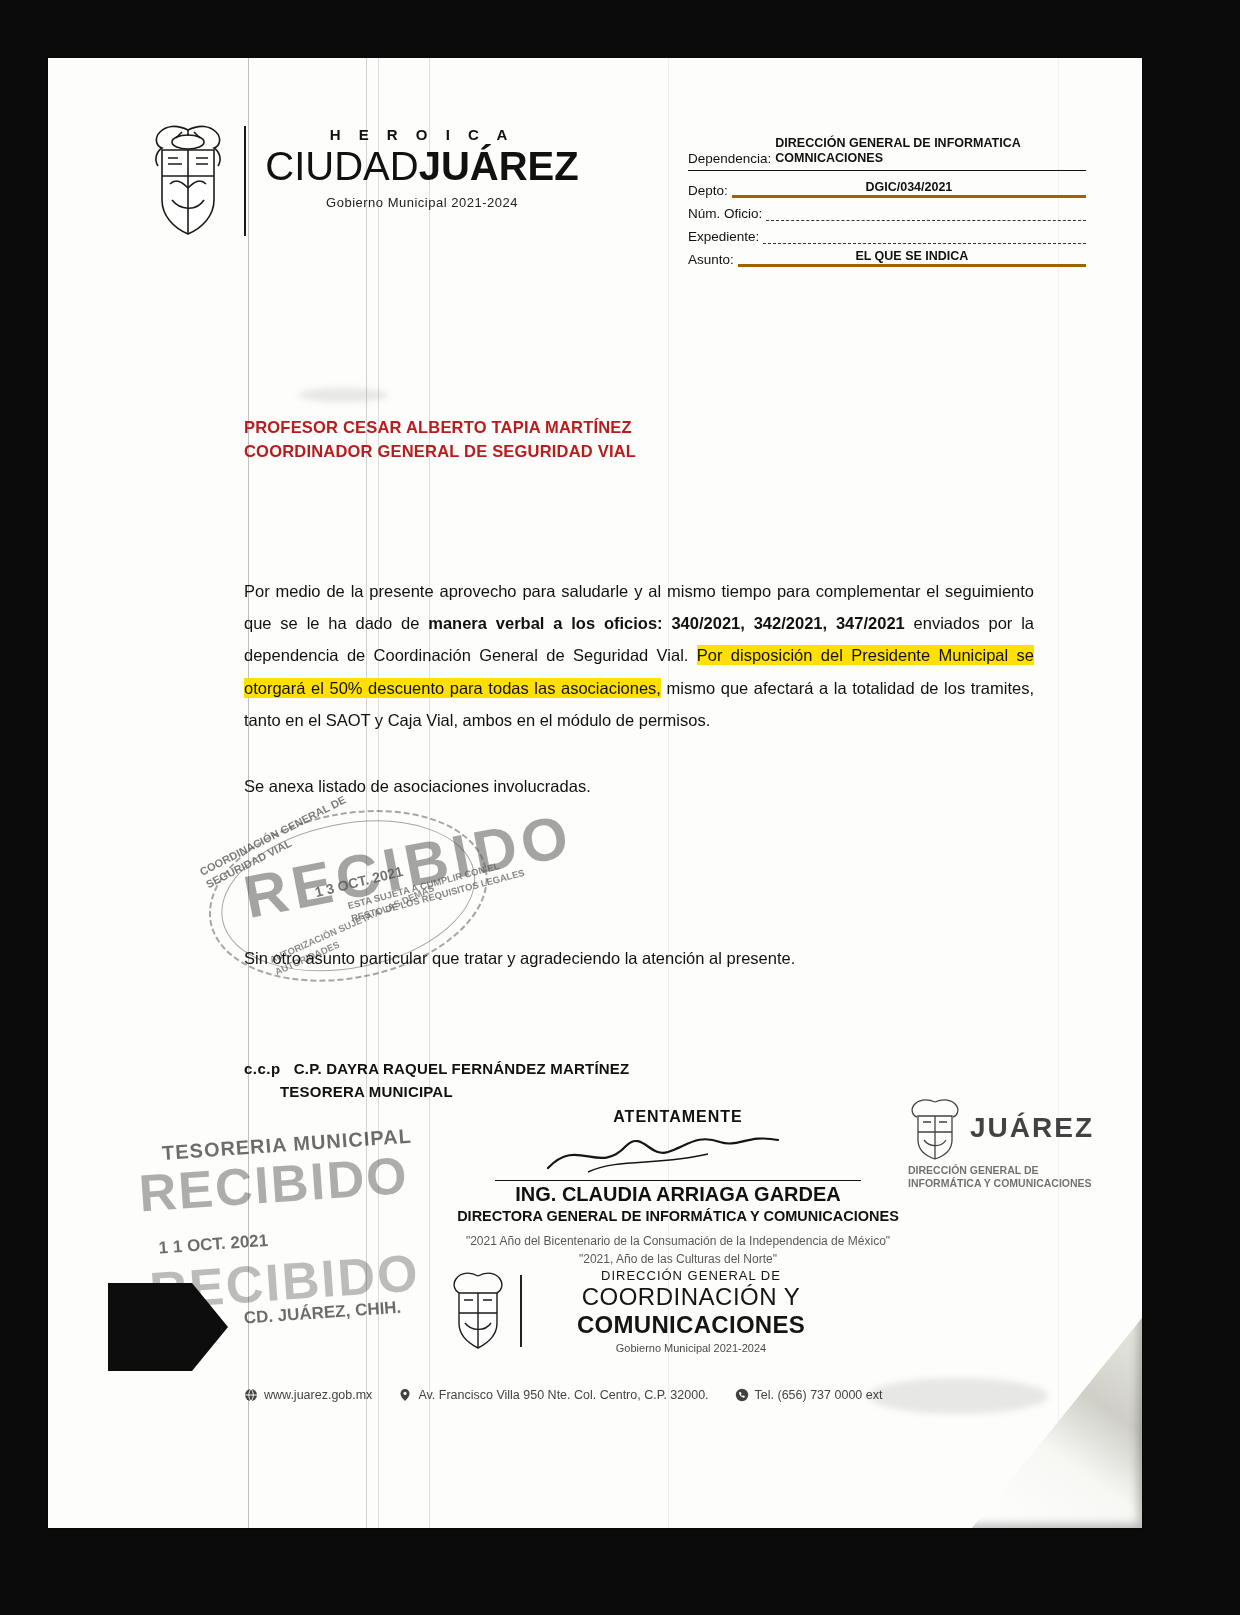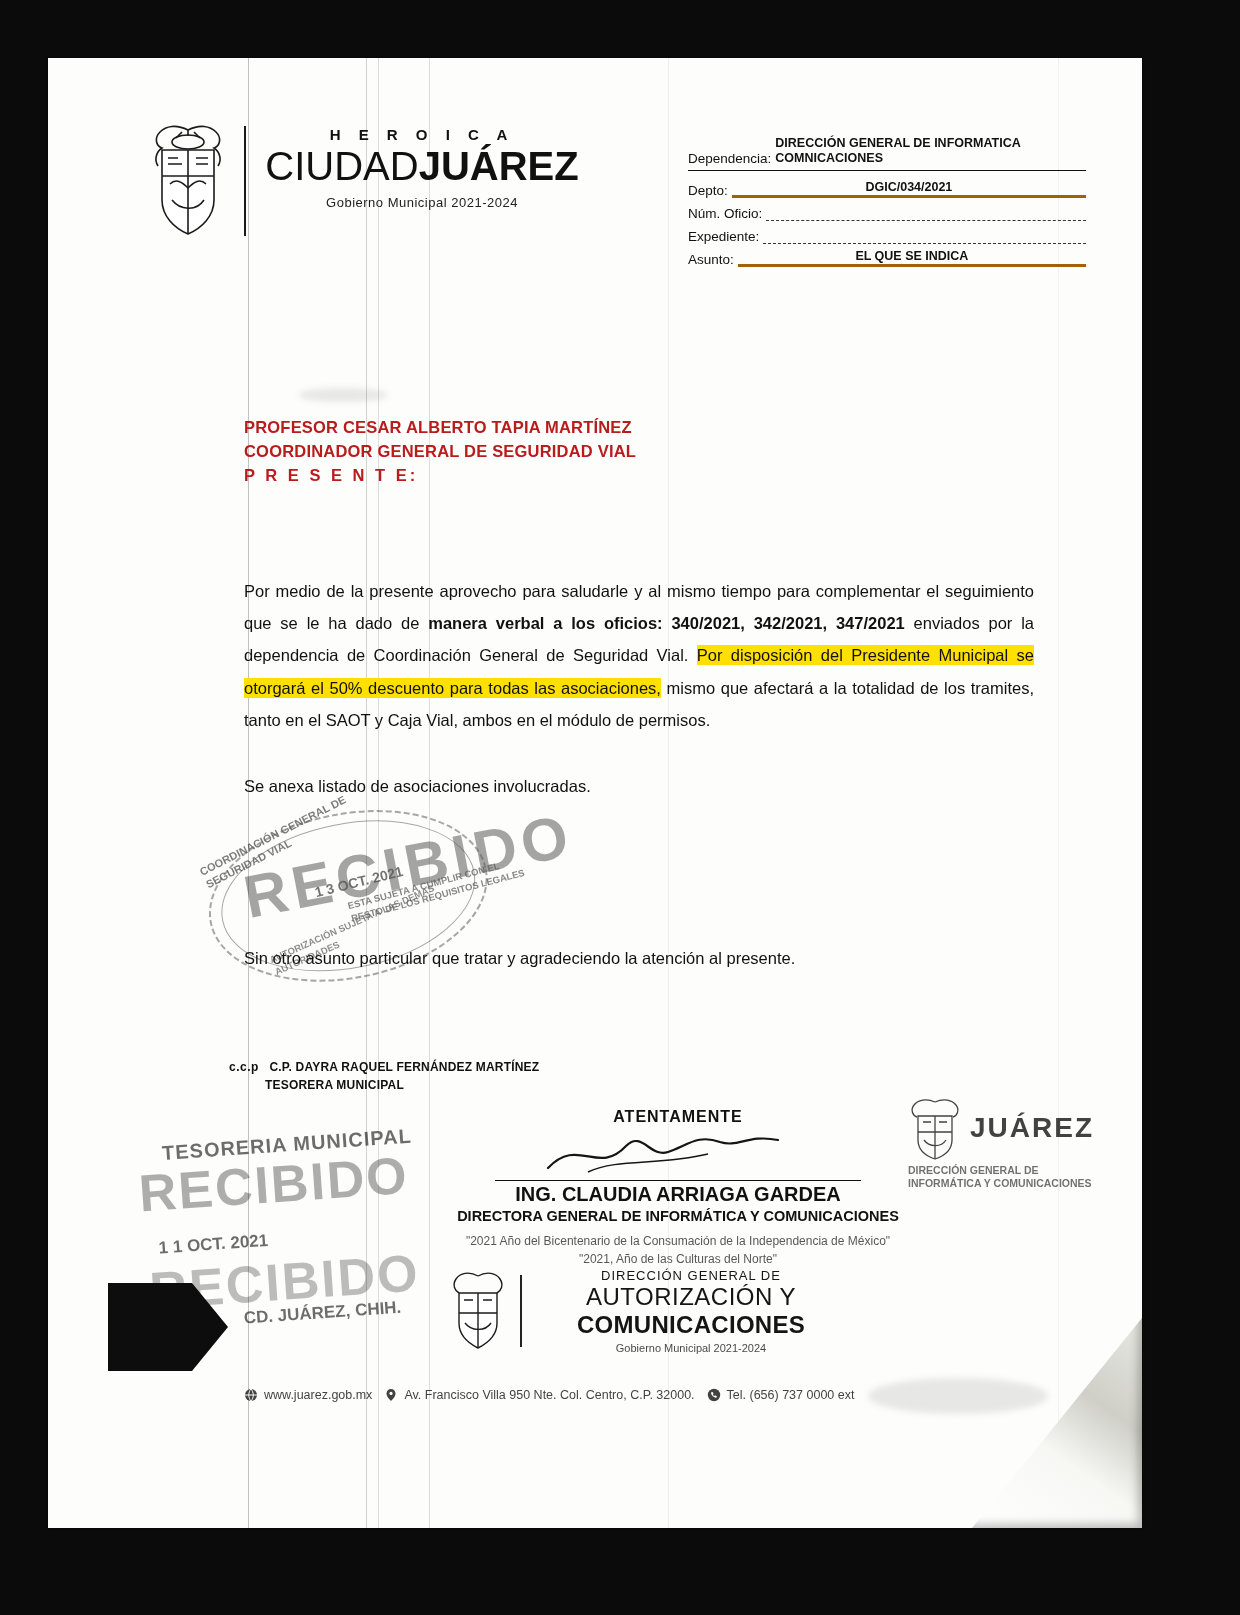--- a/index.html
+++ b/index.html
@@ -232,23 +232,23 @@
     font-size: 9.5px;
     font-weight: bold;
     line-height: 1.35;
     transform: rotate(-13deg);
     opacity: .7;
   }
 
   
   .ccp {
     position: absolute;
-    left: 181px;
+    left: 196px;
     top: 1000px;
-    font-size: 12px;
+    font-size: 15px;
     font-weight: bold;
     color: #111;
     line-height: 1.5;
     letter-spacing: .2px;
   }
   .ccp .lbl { letter-spacing: .5px; }
 
   
   .sig {
     position: absolute;
@@ -380,21 +380,21 @@
   .footer-dept .t4 { font-size: 11px; margin-top: 3px; opacity: .8; }
 
   
   .footer-bar {
     position: absolute;
     left: 196px;
     top: 1330px;
     width: 830px;
     display: flex;
     align-items: center;
-    gap: 12px;
+    gap: 26px;
     font-size: 12.5px;
     color: #222;
     opacity: .85;
   }
   .footer-bar .item { display: flex; align-items: center; gap: 6px; }
   .fi {
     width: 14px; height: 14px;
     display: inline-block;
     flex: 0 0 auto;
   }
@@ -480,21 +480,20 @@
       <div class="frow">
         <span class="flabel">Asunto:</span>
         <span class="fval">EL QUE SE INDICA</span>
       </div>
     </div>
   </div>
 
   <div class="addressee">
     <div>PROFESOR CESAR ALBERTO TAPIA MARTÍNEZ</div>
     <div>COORDINADOR GENERAL DE SEGURIDAD VIAL</div>
-    <div class="present">P R E S E N T E:</div>
   </div>
 
   <div class="para p1">
     <span>Por medio de la presente aprovecho para saludarle y al mismo tiempo para complementar el seguimiento que se le ha dado de </span><span class="bold">manera verbal a los oficios: 340/2021, 342/2021, 347/2021</span><span> enviados por la dependencia de Coordinación General de Seguridad Vial. </span><span class="hl">Por disposición del Presidente Municipal se otorgará el 50% descuento para todas las asociaciones,</span><span> mismo que afectará a la totalidad de los tramites, tanto en el SAOT y Caja Vial, ambos en el módulo de permisos.</span>
   </div>
 
   <div class="para p2">Se anexa listado de asociaciones involucradas.</div>
 
   <div class="para p3">Sin otro asunto particular que tratar y agradeciendo la atención al presente.</div>
 
@@ -569,21 +568,21 @@
           <path d="M11 24 L49 24 L49 54 C49 66, 40 74, 30 79 C20 74, 11 66, 11 54 Z" fill="#fff"></path>
           <path d="M30 24 L30 79 M11 44 L49 44"></path>
           <path d="M16 31 l9 0 M35 31 l9 0"></path>
           <path d="M17 54 c6 8 20 9 26 0"></path>
         </g>
       </svg>
     </div>
     <div class="div2"></div>
     <div class="txt">
       <div class="t1">DIRECCIÓN GENERAL DE</div>
-      <div class="t2">AUTORIZACIÓN Y</div>
+      <div class="t2">COORDINACIÓN Y</div>
       <div class="t3">COMUNICACIONES</div>
       <div class="t4">Gobierno Municipal 2021-2024</div>
     </div>
   </div>
 
   <div class="footer-bar">
     <div class="item">
       <span class="fi">
         <svg width="14" height="14" viewBox="0 0 14 14">
             <circle cx="7" cy="7" r="6" fill="#222"></circle>

